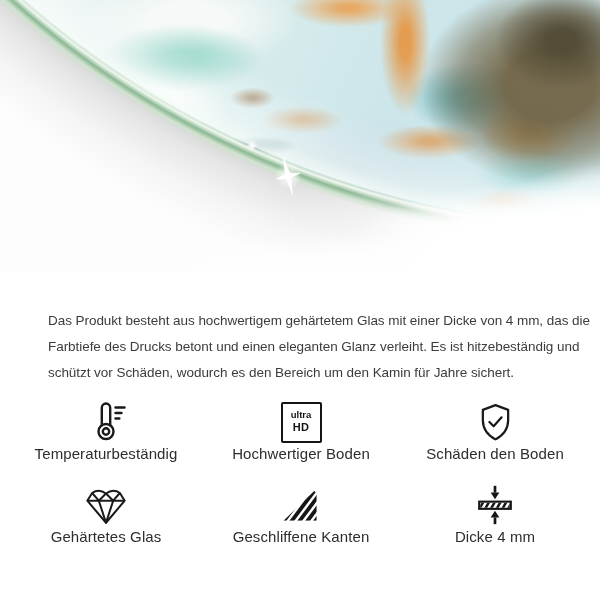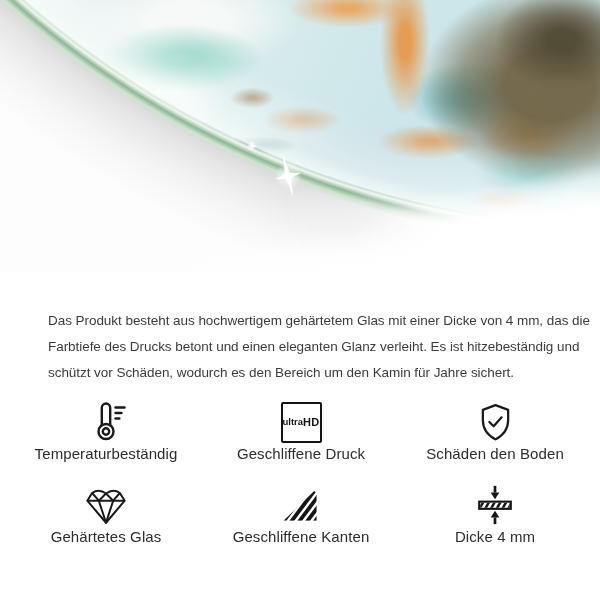--- a/index.html
+++ b/index.html
@@ -70,21 +70,21 @@
   .para span{display:block;white-space:nowrap;}
 
   
   .features{position:absolute;left:40px;top:398px;width:520px;display:grid;
             grid-template-columns:132px 258px 130px;row-gap:20px;}
   .feature{display:flex;flex-direction:column;align-items:center;}
   .icon-box{height:48px;display:flex;align-items:center;justify-content:center;}
   .feature-label{font-size:15px;line-height:15px;color:#2d2d2d;letter-spacing:0.1px;white-space:nowrap;}
 
   .uhd{width:37px;height:37px;border:2.6px solid #141414;border-radius:2px;
-       display:flex;flex-direction:row;align-items:center;justify-content:center;color:#141414;}
+       display:flex;flex-direction:column;align-items:center;justify-content:center;color:#141414;}
   .uhd .u1{font-size:9.5px;font-weight:700;line-height:10px;letter-spacing:0;}
   .uhd .u2{font-size:11px;font-weight:800;line-height:15px;letter-spacing:0.3px;}
 </style>
 </head>
 <body>
 
 <div class="page">
 
   <div class="hero">
     <div class="glass-shadow"></div>
@@ -136,21 +136,21 @@
       <div class="feature-label">Temperaturbeständig</div>
     </div>
 
     <div class="feature">
       <div class="icon-box">
         <div class="uhd">
           <span class="u1">ultra</span>
           <span class="u2">HD</span>
         </div>
       </div>
-      <div class="feature-label">Geschliffene Druck</div>
+      <div class="feature-label">Hochwertiger Boden</div>
     </div>
 
     <div class="feature">
       <div class="icon-box">
         <svg width="45" height="45" viewBox="0 0 48 48" fill="none" stroke="#1a1a1a" stroke-width="2.4" stroke-linecap="round" stroke-linejoin="round">
           <path d="M24 5.5 L37.5 10.5 V21.5 C37.5 31 32 37.6 24 42 C16 37.6 10.5 31 10.5 21.5 V10.5 Z"></path>
           <path d="M17.5 23.5 L22 28 L30.5 18.5"></path>
         </svg>
       </div>
       <div class="feature-label">Schäden den Boden</div>

